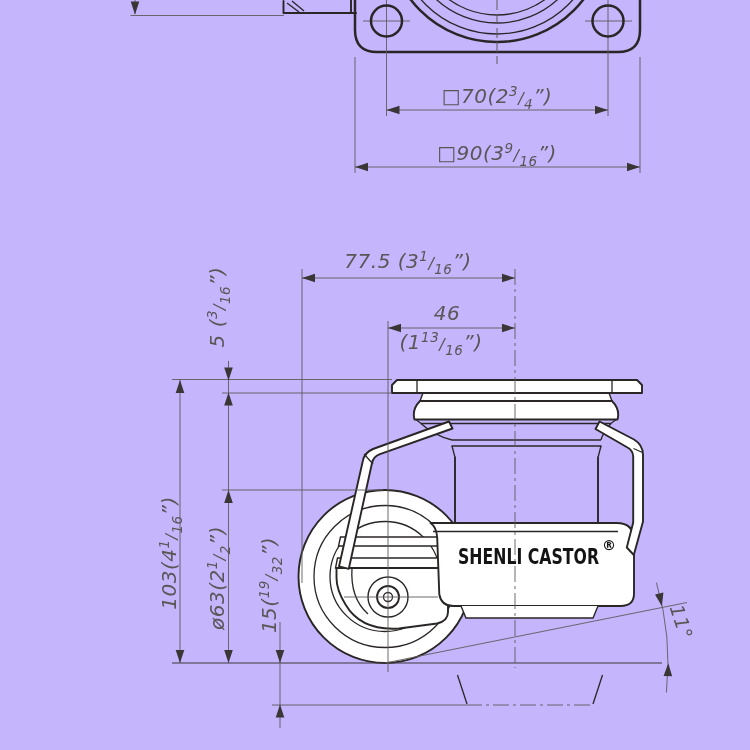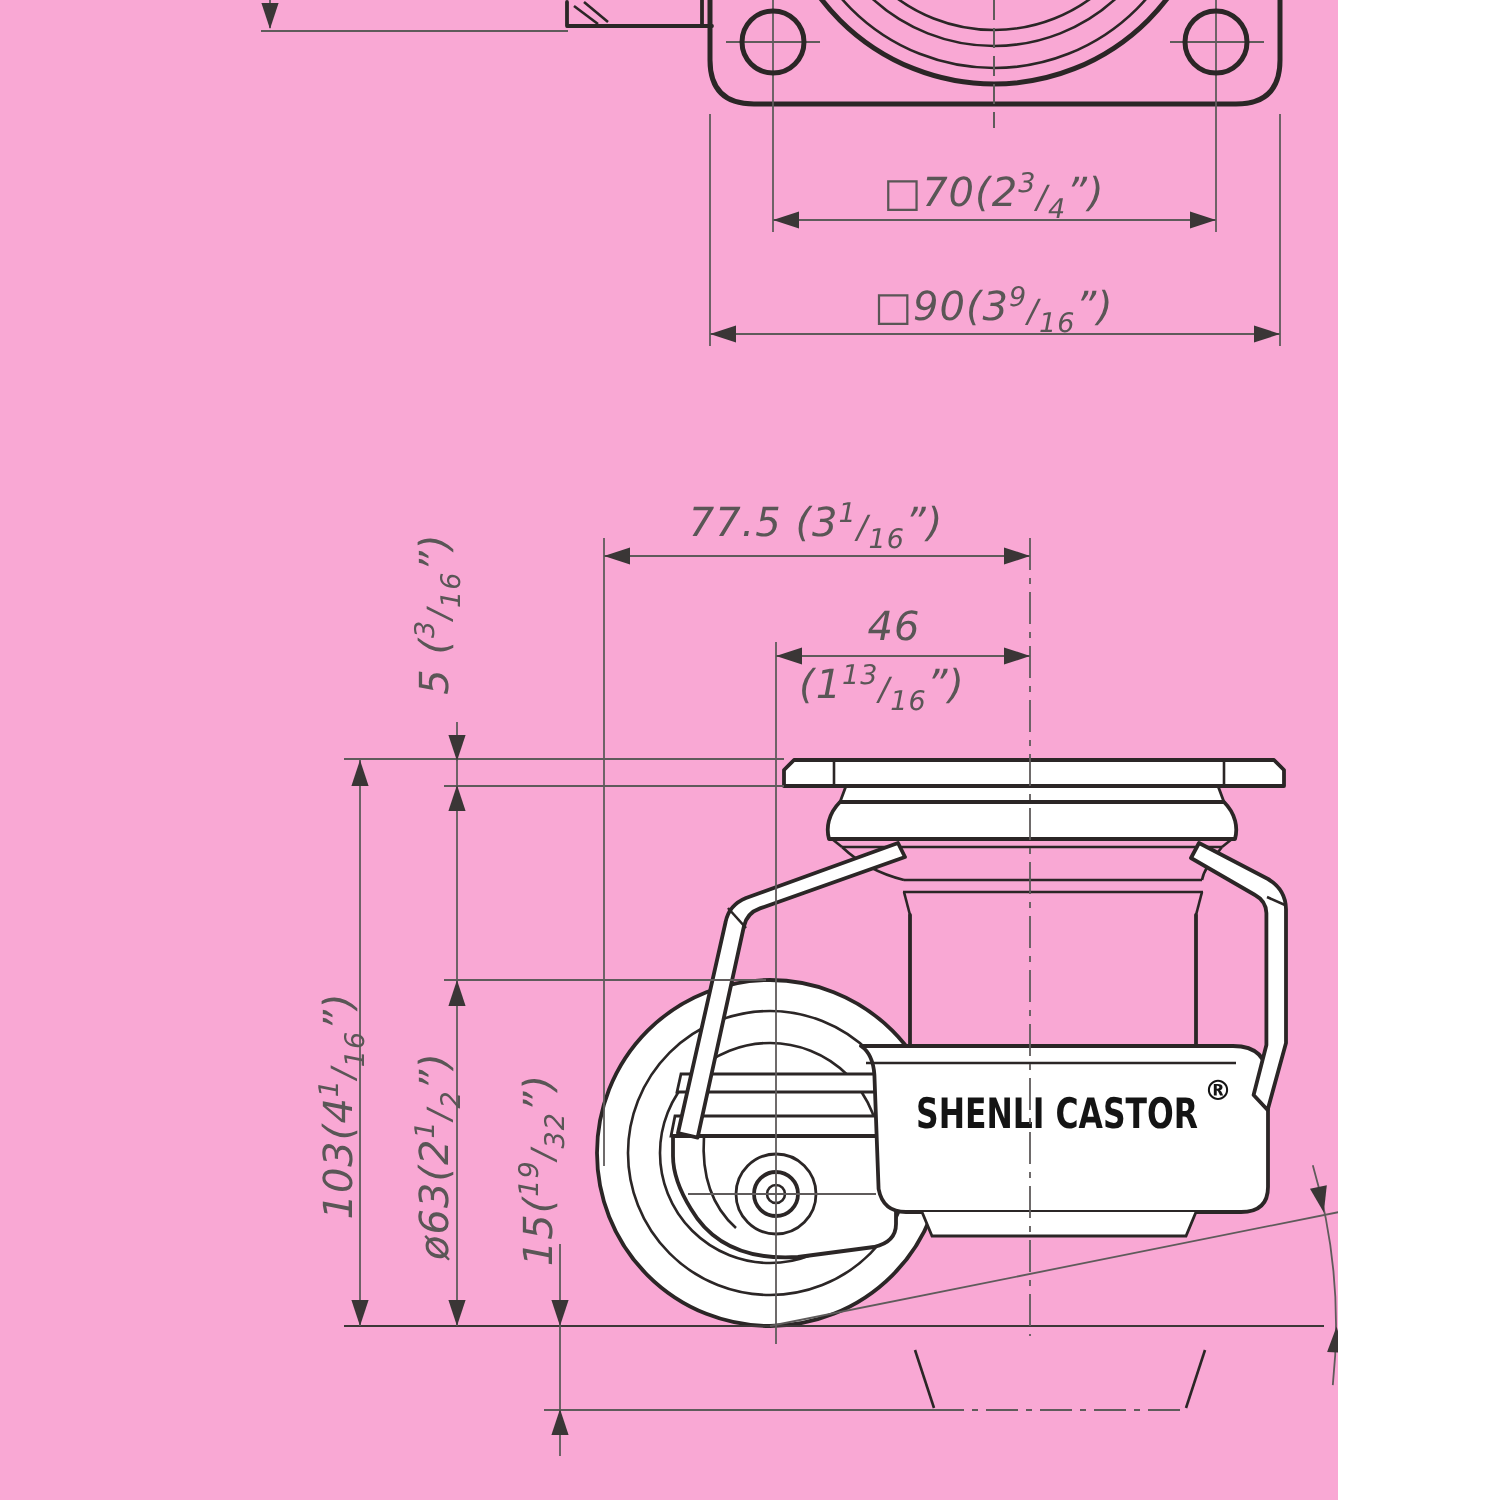--- a/index.html
+++ b/index.html
@@ -1,16 +1,16 @@
 <!DOCTYPE html>
 <html><head>
 <meta charset="utf-8">
 <style>
   html,body{margin:0;padding:0;background:#ffffff;}
-  #stage{width:669px;height:750px;position:relative;background:#f9a8d4;overflow:hidden;}
+  #stage{width:750px;height:750px;position:relative;background:#c4b5fd;overflow:hidden;}
   svg{display:block;}
   .edge{stroke:#2b2626;stroke-width:1.9;fill:none;stroke-linejoin:round;stroke-linecap:round;}
   .edgeF{stroke:#2b2626;stroke-width:1.9;fill:#ffffff;stroke-linejoin:round;}
   .edge2{stroke:#2b2626;stroke-width:2.5;fill:none;stroke-linejoin:round;stroke-linecap:round;}
   .med{stroke:#2b2626;stroke-width:1.3;fill:none;}
   .medF{stroke:#2b2626;stroke-width:1.4;fill:#ffffff;}
   .thin{stroke:#3d3838;stroke-width:1.1;fill:none;}
   .dim{stroke:#5f5b5b;stroke-width:0.9;fill:none;}
   .cl{stroke:#5f5b5b;stroke-width:0.9;fill:none;stroke-dasharray:16 4 3 4;}
   .dash{stroke:#5f5b5b;stroke-width:1;fill:none;stroke-dasharray:10 4;}

